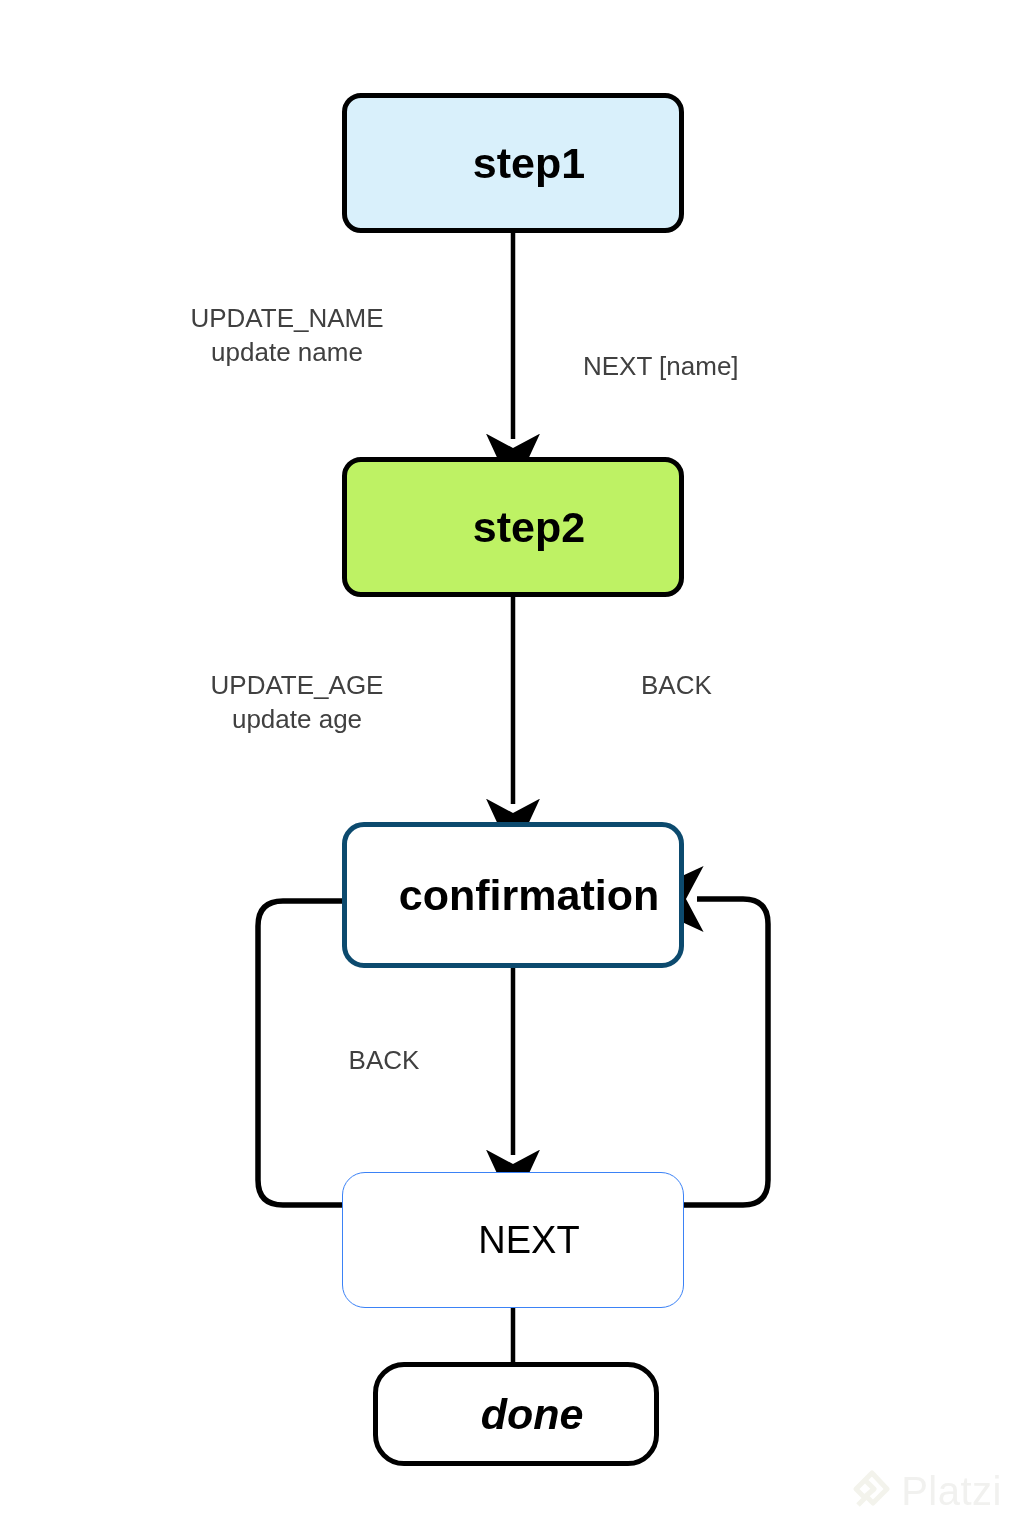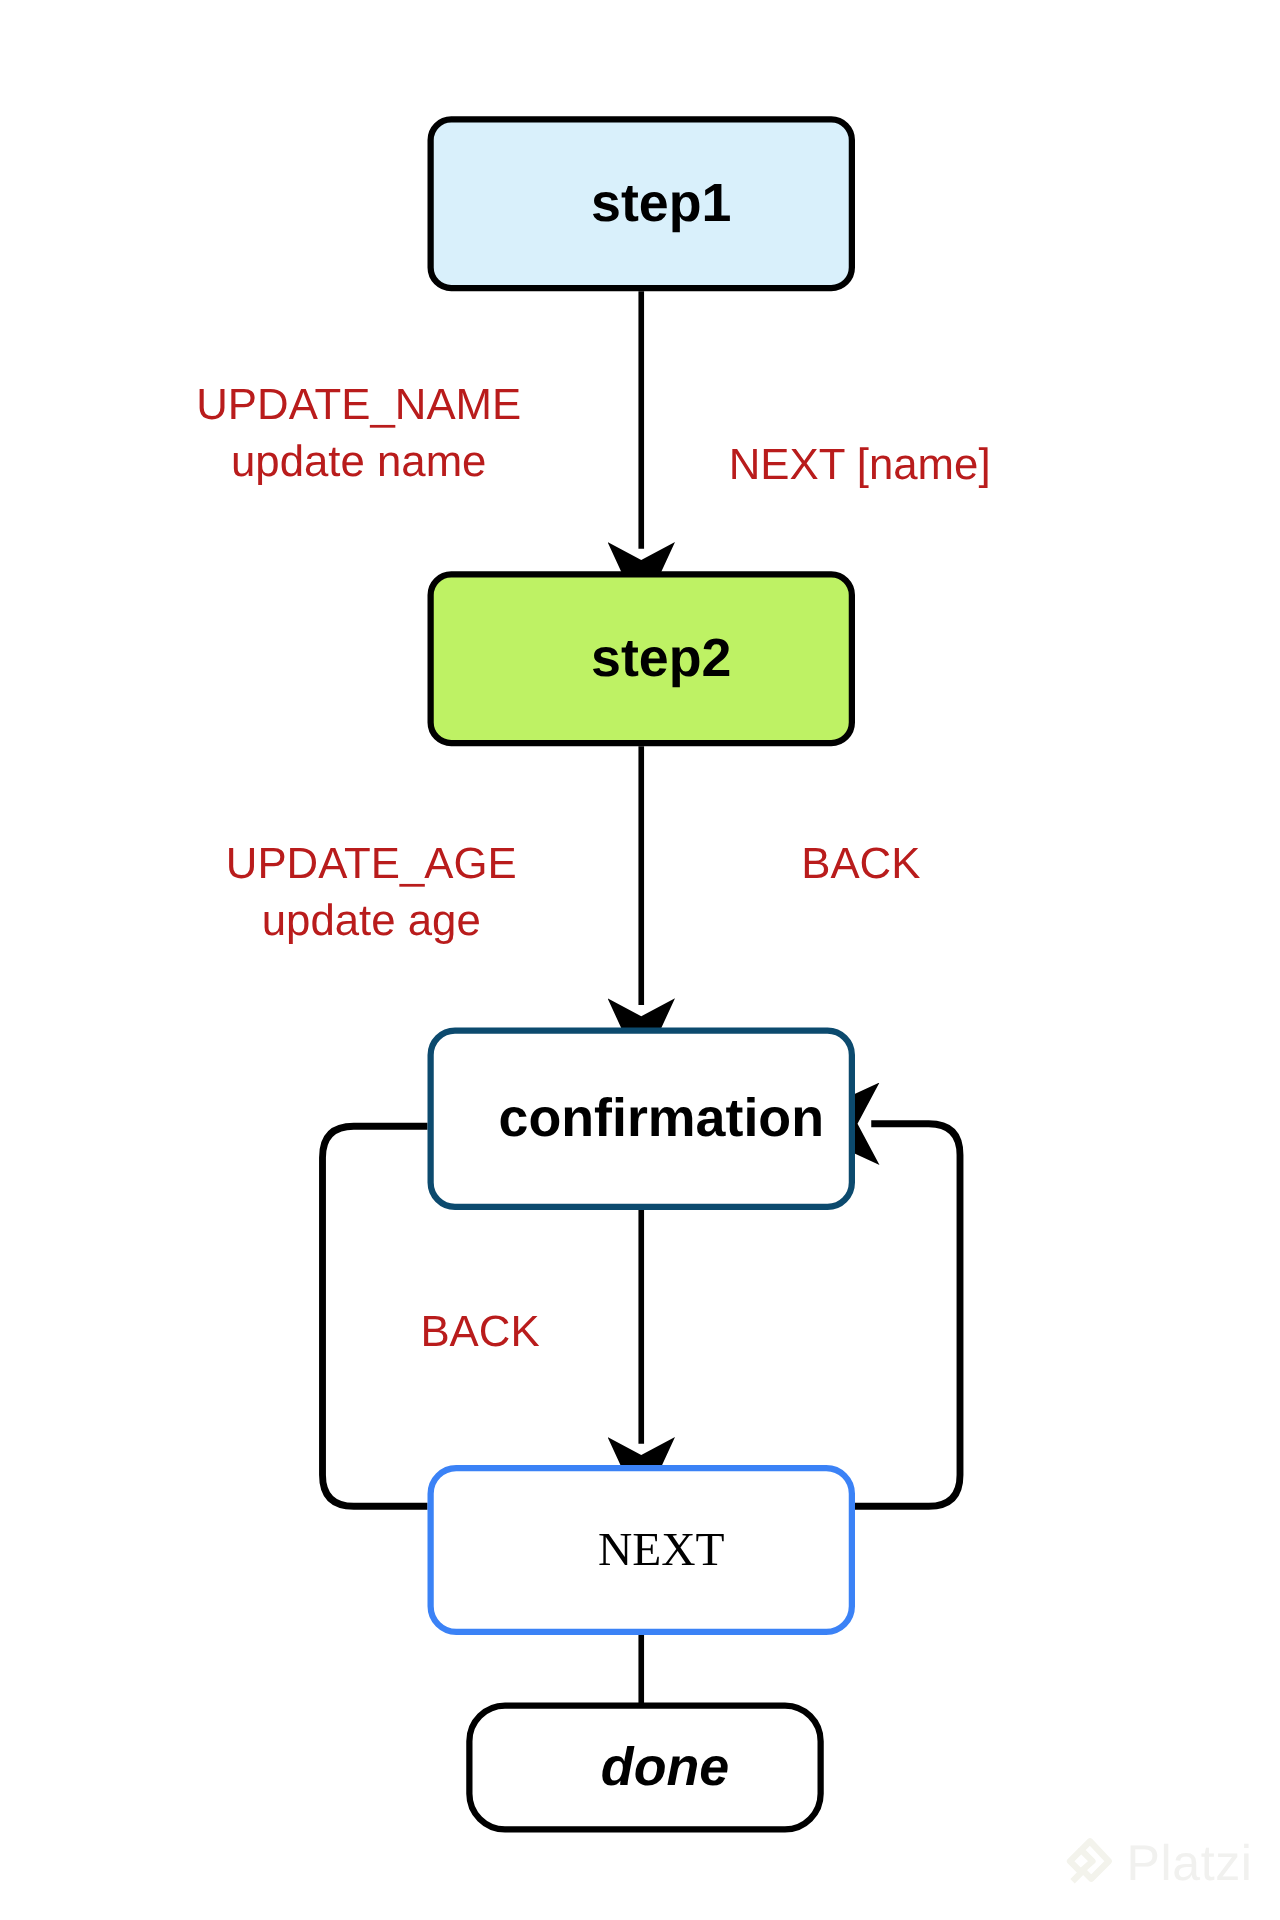--- a/index.html
+++ b/index.html
@@ -59,40 +59,39 @@
   #node-confirmation {
     left: 342px; top: 822px; width: 342px; height: 146px;
     background: #ffffff;
     border: 5px solid #0c4a6e;
     border-radius: 22px;
     font-size: 43px;
   }
   #node-next {
     left: 342px; top: 1172px; width: 342px; height: 136px;
     background: #ffffff;
-    border: 5px solid #3b82f6;
+    border: 1px solid #3b82f6;
     border-radius: 23px;
     font-size: 38px;
-    font-family: Liberation Serif, serif;
   }
   #node-done {
     left: 373px; top: 1362px; width: 286px; height: 104px;
     background: #ffffff;
     border: 5px solid #000000;
     border-radius: 31px;
     font-size: 43px;
     font-style: italic;
   }
 
   
   .edge-label {
     position: absolute;
-    color: #b91c1c;
+    color: #404040;
     font-weight: normal;
-    font-size: 35px;
+    font-size: 26px;
     line-height: 1.32;
     white-space: pre-line;
     z-index: 4;
   }
   .edge-label.center {
     text-align: center;
   }
   #label-update-name { left: 124px; top: 301px; width: 326px; }
   #label-next-name   { left: 583px; top: 301px; width: 280px; text-align: left; margin-top: 48px; }
   #label-update-age  { left: 152px; top: 668px; width: 290px; text-align: center; }

